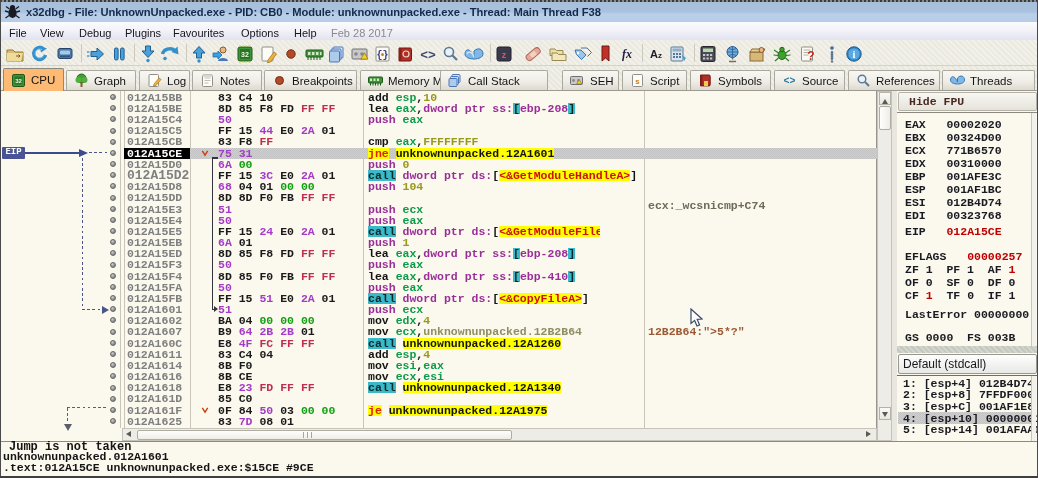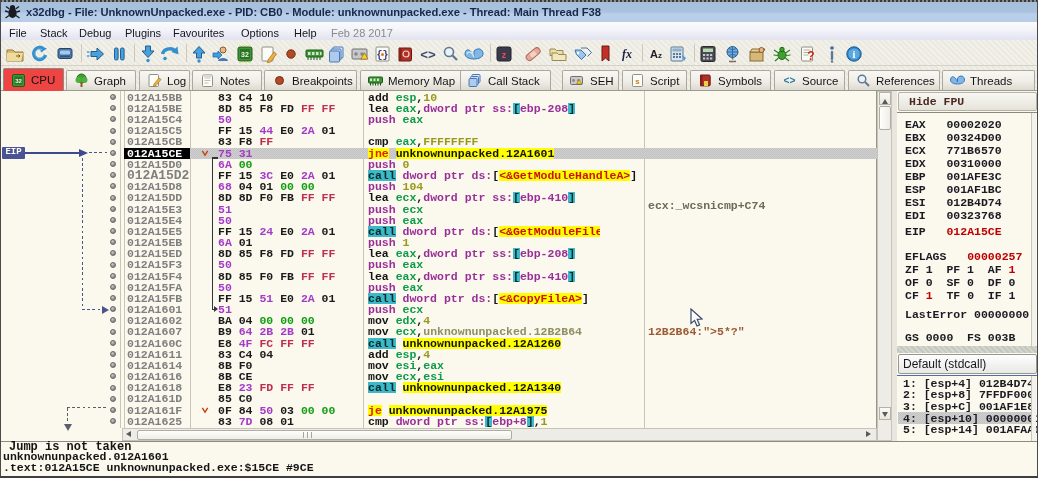--- a/index.html
+++ b/index.html
@@ -36,21 +36,21 @@
       <path d="M11.5 6 L15 3.5"></path>
 <path d="M4.6 9 L1 8"></path>
       <path d="M12.4 9 L16 8"></path>
 <path d="M5 12.5 L1.5 15"></path>
       <path d="M12 12.5 L15.5 15"></path>
     </g>
   </svg>
 <span class="abs" style="left:26px;top:6px;font-size:11.2px;font-weight:bold;color:#17294B;letter-spacing:-0.05px">x32dbg - File: UnknownUnpacked.exe - PID: CB0 - Module: unknownunpacked.exe - Thread: Main Thread F38</span>
 <div class="abs" style="left:0;top:22px;width:1038px;height:18px;background:linear-gradient(#FBFBFD,#F3F3F8 45%,#E2E2F1)"></div>
 <span class="abs" style="left:9px;top:26.5px;font-size:11px;color:#16161C">File</span>
-<span class="abs" style="left:40px;top:26.5px;font-size:11px;color:#16161C">Stack</span>
+<span class="abs" style="left:40px;top:26.5px;font-size:11px;color:#16161C">View</span>
 <span class="abs" style="left:79px;top:26.5px;font-size:11px;color:#16161C">Debug</span>
 <span class="abs" style="left:125px;top:26.5px;font-size:11px;color:#16161C">Plugins</span>
 <span class="abs" style="left:173px;top:26.5px;font-size:11px;color:#16161C">Favourites</span>
 <span class="abs" style="left:241px;top:26.5px;font-size:11px;color:#16161C">Options</span>
 <span class="abs" style="left:294px;top:26.5px;font-size:11px;color:#16161C">Help</span>
 <span class="abs" style="left:331px;top:26.5px;font-size:11px;color:#8A8A8A">Feb 28 2017</span>
 <div class="abs" style="left:0;top:40px;width:1038px;height:26px;background:repeating-linear-gradient(45deg,#F1F0E9 0 2px,#EBE9E0 2px 4px);border-bottom:1px solid #D5D2C8"></div>
 <div class="abs" style="left:0;top:66px;width:1038px;height:25px;background:repeating-linear-gradient(45deg,#F0EFE8 0 2px,#EAE8DE 2px 4px)"></div>
 <div class="abs" style="left:0;top:90px;width:1038px;height:1px;background:#9D9A90"></div>
 <div class="tsep" style="left:81px"></div>
@@ -244,21 +244,21 @@
 <svg class="abs" style="left:825px;top:45px" width="14" height="18" viewBox="0 0 14 18">
     <circle cx="7" cy="3" r="1.8" fill="#3A6AA0"></circle>
     <rect x="5.8" y="6" width="2.4" height="9" rx="1" fill="#607890"></rect>
     <circle cx="7" cy="16.5" r="1.2" fill="#607890"></circle>
   </svg>
 <svg class="abs" style="left:845px;top:45px" width="18" height="18" viewBox="0 0 18 18">
     <circle cx="9" cy="9" r="7.2" fill="#2E86C8" stroke="#1A5A90"></circle>
     <circle cx="9" cy="9" r="5.6" fill="#5AA8E0"></circle>
     <text x="9" y="13.2" font-size="10.5" font-weight="bold" fill="#FFF" text-anchor="middle" font-family="Liberation Serif">i</text>
   </svg>
-<div class="tab" style="left:3px;top:68px;width:61px;height:23px;background:#ef4444;border-color:#8A8A82;z-index:5">
+<div class="tab" style="left:3px;top:68px;width:61px;height:23px;background:#fdba74;border-color:#8A8A82;z-index:5">
     <svg width="15" height="15" viewBox="0 0 15 15">
       <rect x="1.5" y="1.5" width="12" height="12" rx="1.5" fill="#3F9438" stroke="#1E5A1A"></rect>
       <rect x="3.5" y="3.5" width="8" height="8" fill="#2A7426"></rect>
       <text x="7.5" y="10" font-size="6" font-weight="bold" fill="#EAF5E0" text-anchor="middle" font-family="Liberation Sans">32</text>
     </svg>
     <span>CPU</span>
   </div>
 <div class="tab" style="left:66px;width:70px">
     <svg width="15" height="15" viewBox="0 0 15 15">
       <circle cx="7.5" cy="5.5" r="4.5" fill="#3FA030" stroke="#1E6A16"></circle>
@@ -298,21 +298,21 @@
         <rect x="2" y="5.5" width="2" height="2.5"></rect>
         <rect x="5.5" y="5.5" width="2" height="2.5"></rect>
         <rect x="9" y="5.5" width="2" height="2.5"></rect>
       </g>
       <g stroke="#1E5A1A">
         <path d="M2.5 10 v2.5 M5 10 v2.5 M7.5 10 v2.5 M10 10 v2.5 M12.5 10 v2.5"></path>
       </g>
     </svg>
     <span>Memory Map</span>
   </div>
-<div class="tab" style="left:460px;width:91px">
+<div class="tab" style="left:440px;width:108px">
     <svg width="15" height="15" viewBox="0 0 15 15">
       <rect x="4" y="1.5" width="8" height="8" rx="1" fill="#D8E8F8" stroke="#4A76B8"></rect>
       <rect x="2.5" y="3.5" width="8" height="8" rx="1" fill="#C4DCF4" stroke="#4A76B8"></rect>
       <rect x="1" y="5.5" width="8" height="8" rx="1" fill="#AFCBEC" stroke="#4A76B8"></rect>
     </svg>
     <span>Call Stack</span>
   </div>
 <div class="tab" style="left:562px;width:57px">
     <svg width="15" height="15" viewBox="0 0 15 15">
       <rect x="0.5" y="3.5" width="12" height="8" rx="1" fill="#C9C9C9" stroke="#707070"></rect>
@@ -414,21 +414,20 @@
 <div class="row" style="top:181.16px;height:11.17px">
     <div class="dot" style="left:110.3px;top:2.29px"></div>
     <span class="mono abs" style="left:127px;top:0;line-height:11.17px;font-size:11.5px;color:#7F7F7F">012A15D8</span>
     <span class="mono abs" style="left:218px;top:0;line-height:11.17px;font-size:11.5px"><span class="bp">68</span> <span class="bk">04</span> <span class="bk">01</span> <span class="bg">00</span> <span class="bg">00</span></span>
     <span class="mono abs" style="left:368px;top:0;line-height:11.17px;font-size:11.5px;width:276px;overflow:hidden;display:inline-block;height:11.17px"><span class="pu">push</span><span class="k"> </span><span class="ol">104</span></span>
   </div>
 <div class="row" style="top:192.33px;height:11.17px">
     <div class="dot" style="left:110.3px;top:2.29px"></div>
     <span class="mono abs" style="left:127px;top:0;line-height:11.17px;font-size:11.5px;color:#7F7F7F">012A15DD</span>
     <span class="mono abs" style="left:218px;top:0;line-height:11.17px;font-size:11.5px"><span class="bk">8D</span> <span class="bk">8D</span> <span class="bk">F0</span> <span class="bk">FB</span> <span class="br">FF</span> <span class="br">FF</span></span>
-    <span class="mono abs" style="left:368px;top:0;line-height:11.17px;font-size:11.5px;width:276px;overflow:hidden;display:inline-block;height:11.17px"><span class="k">lea</span><span class="k"> </span><span class="gr">ecx</span><span class="k">,</span><span class="pu">dword ptr ss:</span><span class="cy">[</span><span class="pu">ebp-410</span><span class="cy">]</span></span>
     <span class="mono abs cm1" style="left:648px;top:8px;line-height:11.17px;font-size:11.5px">ecx:_wcsnicmp+C74</span>
   </div>
 <div class="row" style="top:203.50px;height:11.17px">
     <div class="dot" style="left:110.3px;top:2.29px"></div>
     <span class="mono abs" style="left:127px;top:0;line-height:11.17px;font-size:11.5px;color:#7F7F7F">012A15E3</span>
     <span class="mono abs" style="left:218px;top:0;line-height:11.17px;font-size:11.5px"><span class="bp">51</span></span>
     <span class="mono abs" style="left:368px;top:0;line-height:11.17px;font-size:11.5px;width:276px;overflow:hidden;display:inline-block;height:11.17px"><span class="pu">push</span><span class="k"> </span><span class="gr">ecx</span></span>
   </div>
 <div class="row" style="top:214.67px;height:11.17px">
     <div class="dot" style="left:110.3px;top:2.29px"></div>
@@ -535,21 +534,20 @@
 <div class="row" style="top:404.56px;height:11.17px">
     <div class="dot" style="left:110.3px;top:2.29px"></div>
     <span class="mono abs" style="left:127px;top:0;line-height:11.17px;font-size:11.5px;color:#7F7F7F">012A161F</span>
     <span class="mono abs" style="left:218px;top:0;line-height:11.17px;font-size:11.5px"><span class="bk">0F</span> <span class="bk">84</span> <span class="bp">50</span> <span class="bk">03</span> <span class="bg">00</span> <span class="bg">00</span></span>
     <span class="mono abs" style="left:368px;top:0;line-height:11.17px;font-size:11.5px;width:276px;overflow:hidden;display:inline-block;height:11.17px"><span class="yj">je</span><span class="k"> </span><span class="yl">unknownunpacked.12A1975</span></span>
   </div>
 <div class="row" style="top:415.73px;height:11.17px">
     <div class="dot" style="left:110.3px;top:2.29px"></div>
     <span class="mono abs" style="left:127px;top:0;line-height:11.17px;font-size:11.5px;color:#7F7F7F">012A1625</span>
     <span class="mono abs" style="left:218px;top:0;line-height:11.17px;font-size:11.5px"><span class="bk">83</span> <span class="bp">7D</span> <span class="bk">08</span> <span class="bk">01</span></span>
-    <span class="mono abs" style="left:368px;top:0;line-height:11.17px;font-size:11.5px;width:276px;overflow:hidden;display:inline-block;height:11.17px"><span class="k">cmp</span><span class="k"> </span><span class="pu">dword ptr ss:</span><span class="cy">[</span><span class="pu">ebp+8</span><span class="cy">]</span><span class="k">,</span><span class="ol">1</span></span>
   </div>
 <div class="abs mono" style="left:2px;top:147.4px;width:23px;height:11.5px;background:#4A5394;color:#FFF;font-size:9px;line-height:11.5px;text-align:center;border-radius:1px">EIP</div>
 <div class="abs" style="left:25px;top:152.2px;width:54px;height:2px;background:#3C4A8E"></div>
 <div class="abs" style="left:79px;top:148.7px;width:0;height:0;border-left:9px solid #3C4A8E;border-top:4.5px solid transparent;border-bottom:4.5px solid transparent"></div>
 <div class="abs" style="left:89px;top:152.2px;width:20px;height:0;background:repeating-linear-gradient(90deg,#4A5588 0 2.6px,transparent 2.6px 5.2px);height:1.3px"></div>
 <div class="abs" style="left:82px;top:157.7px;width:0;height:151.4px;background:repeating-linear-gradient(180deg,#4A5588 0 2.6px,transparent 2.6px 5.2px);width:1.3px"></div>
 <div class="abs" style="left:82px;top:308.6px;width:20px;height:0;background:repeating-linear-gradient(90deg,#4A5588 0 2.6px,transparent 2.6px 5.2px);height:1.3px"></div>
 <div class="abs" style="left:102px;top:305.6px;width:0;height:0;border-left:7px solid #4A5588;border-top:4px solid transparent;border-bottom:4px solid transparent"></div>
 <div class="abs" style="left:67px;top:406.6px;width:41px;height:0;background:repeating-linear-gradient(90deg,#5A5F6A 0 2.6px,transparent 2.6px 5.2px);height:1.2px"></div>
 <div class="abs" style="left:67px;top:407.6px;width:0;height:16.4px;background:repeating-linear-gradient(180deg,#5A5F6A 0 2.6px,transparent 2.6px 5.2px);width:1.2px"></div>

